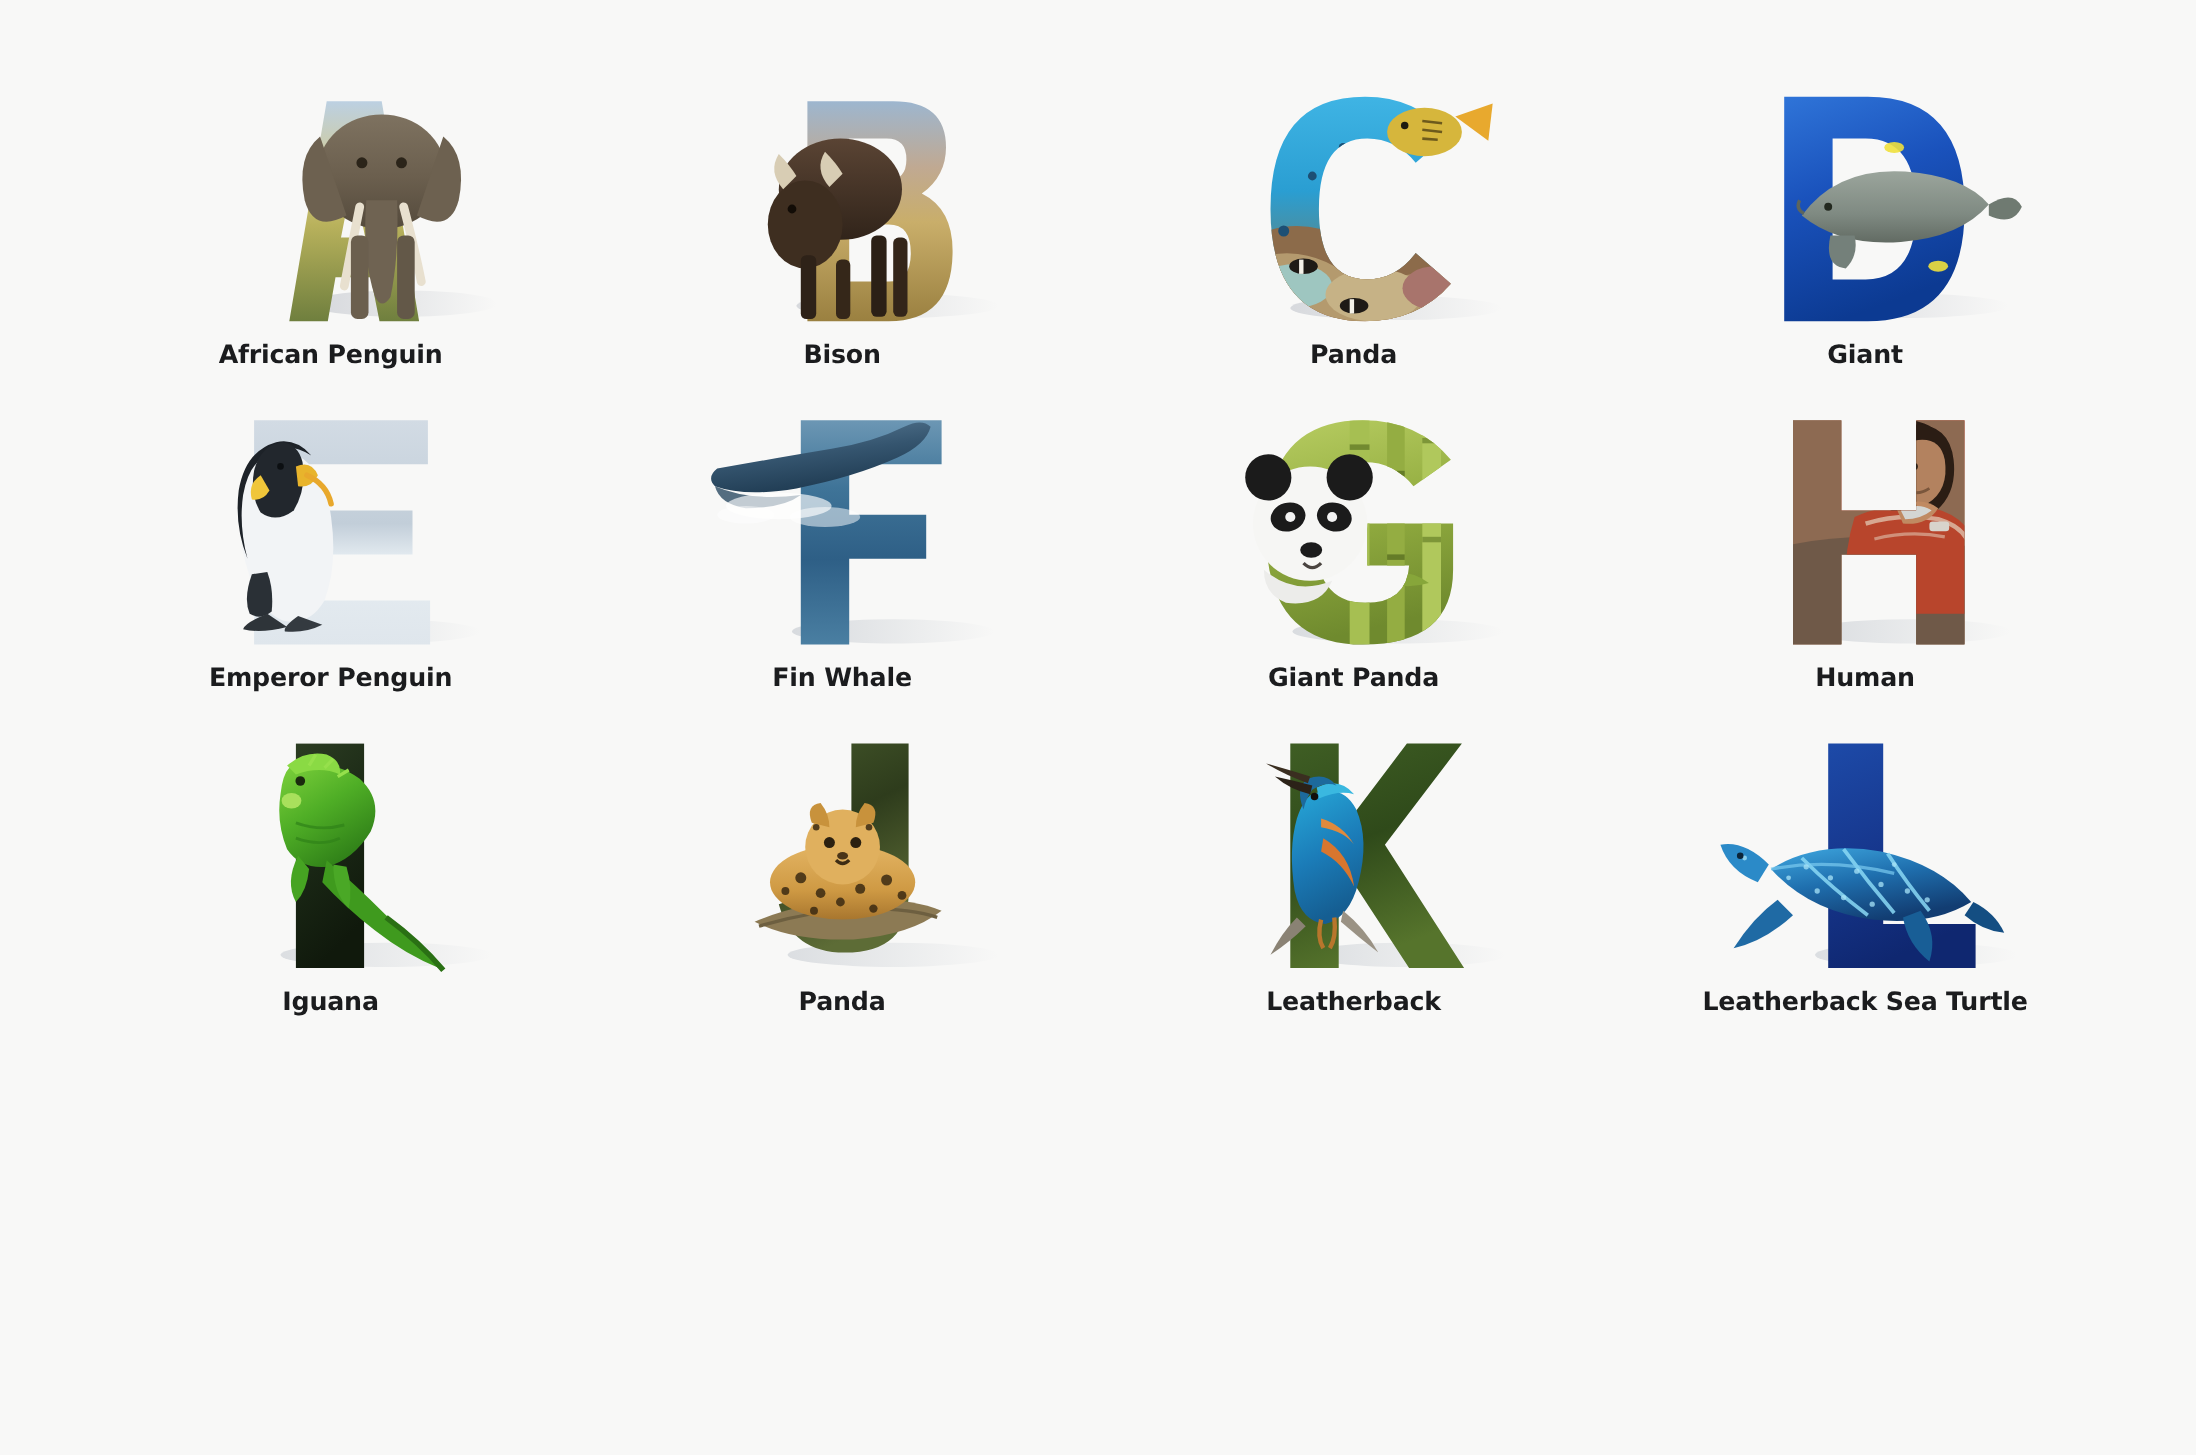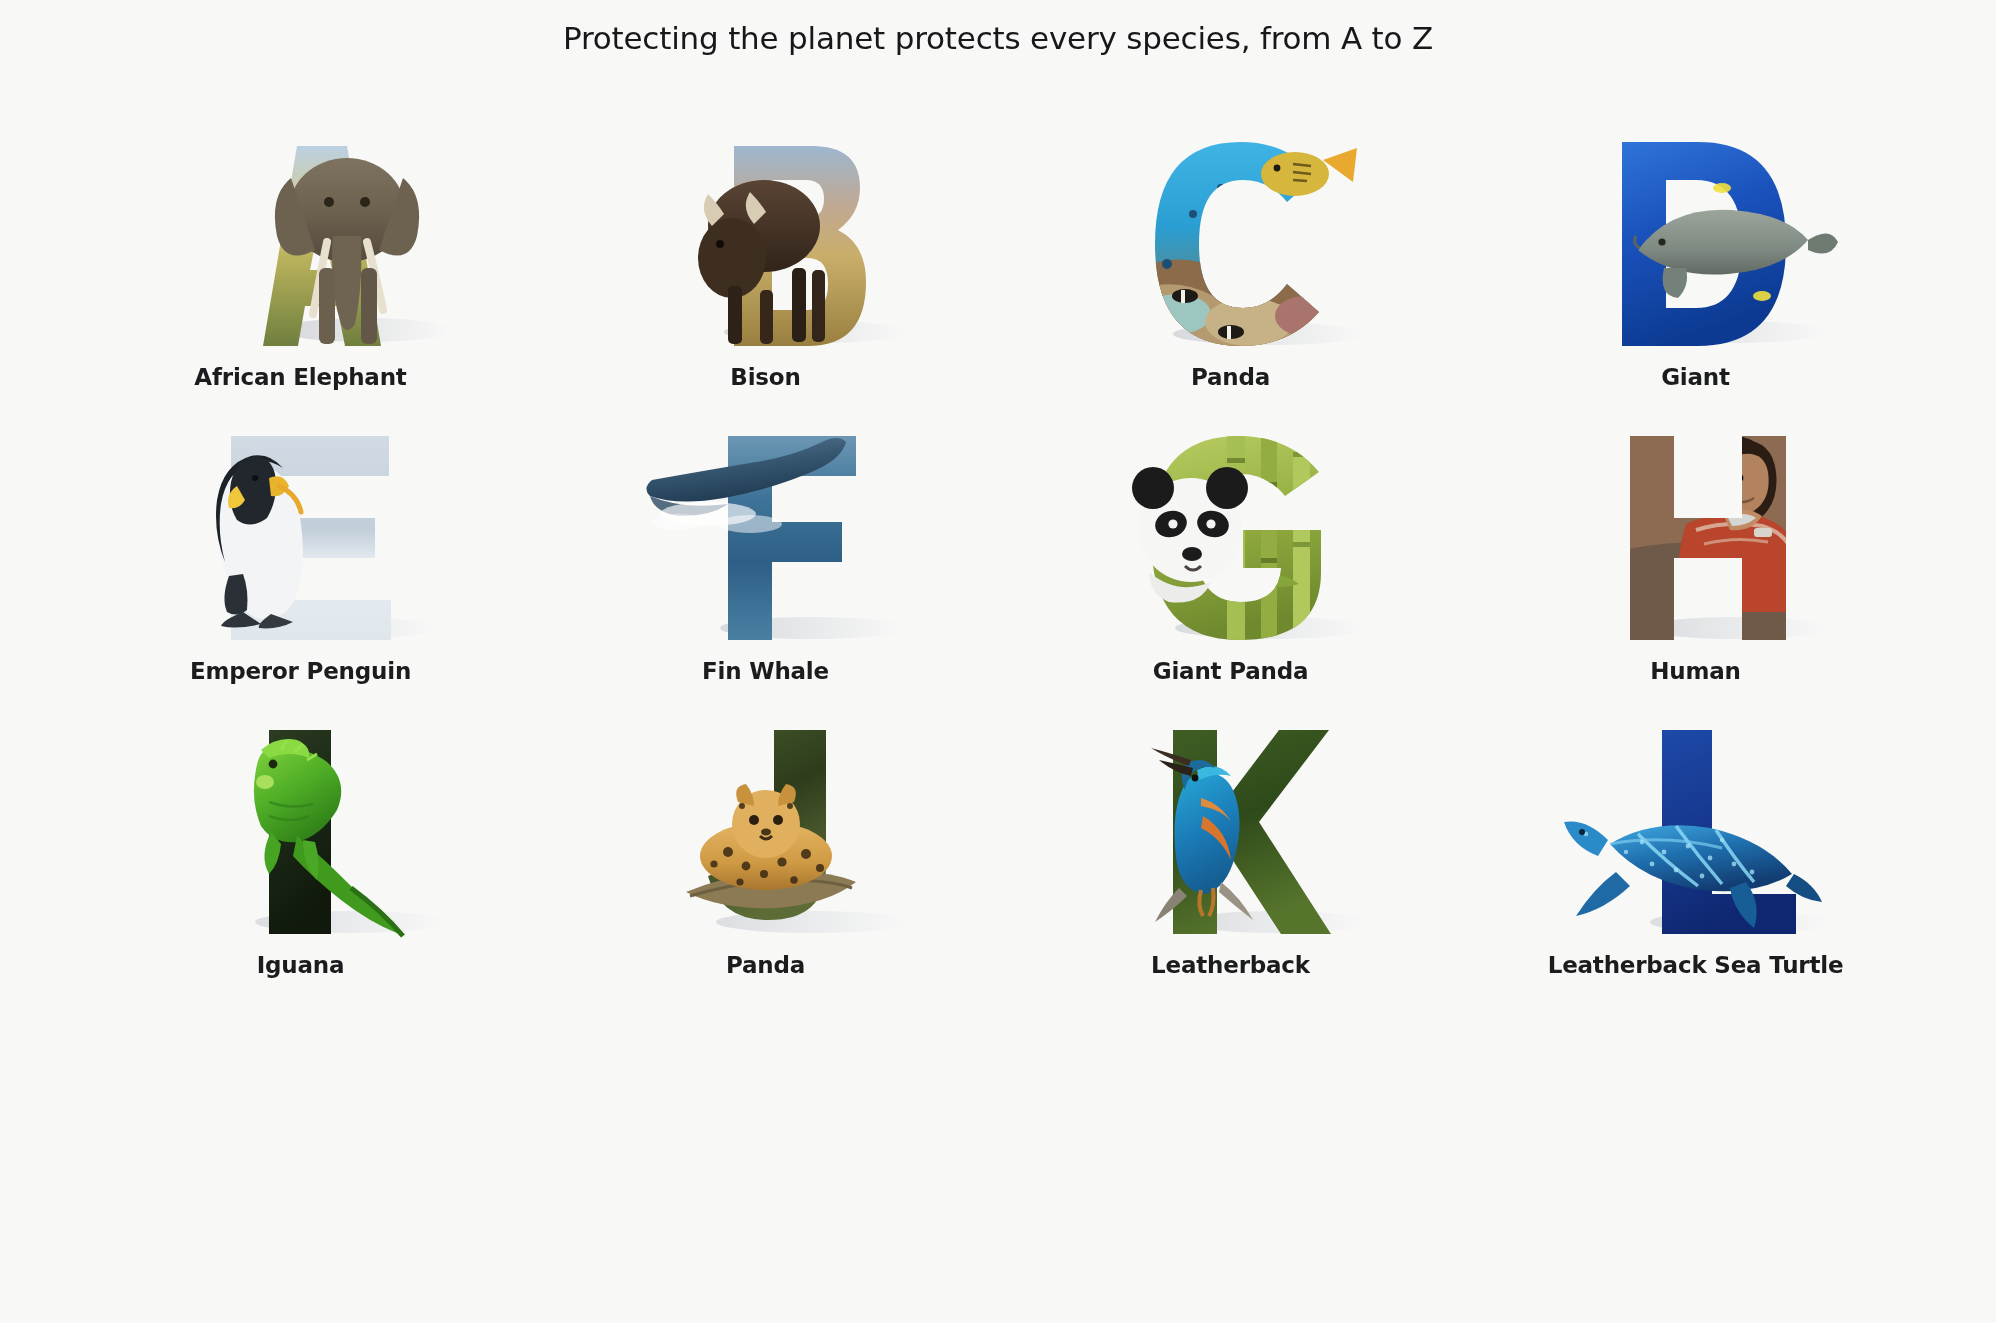--- a/index.html
+++ b/index.html
@@ -70,21 +70,20 @@
     margin-top: 14px;
     text-align: center;
     white-space: nowrap;
     letter-spacing: -0.2px;
   }
 </style>
 </head>
 <body style="background: rgb(248, 248, 247);">
 
 <div class="header">
-  <div class="subtitle">Protecting the planet protects every species, from A to Z</div>
 </div>
 
 <div class="grid">
 
   <div class="cell">
     <div class="tile">
       <svg viewBox="0 0 300 232">
         <defs>
           <linearGradient id="gA" x1="0" y1="0" x2="0" y2="1">
             <stop offset="0%" stop-color="#bcd0e2"></stop>
@@ -111,21 +110,21 @@
           <path d="M182 118 Q178 170 190 206 Q196 218 204 206 Q212 168 210 118 Z" fill="#6f6352"></path>
           <path d="M176 124 Q168 164 162 196" stroke="#e8e0cf" stroke-width="8" fill="none" stroke-linecap="round"></path>
           <path d="M216 124 Q226 162 232 192" stroke="#e8e0cf" stroke-width="8" fill="none" stroke-linecap="round"></path>
           <circle cx="178" cy="84" r="5" fill="#2b2419"></circle>
             <circle cx="214" cy="84" r="5" fill="#2b2419"></circle>
           <rect x="168" y="150" width="16" height="76" rx="6" fill="#6b5f4e"></rect>
           <rect x="210" y="150" width="16" height="76" rx="6" fill="#635848"></rect>
         </g>
       </svg>
     </div>
-    <div class="caption">African Elephant</div>
+    <div class="caption">African Penguin</div>
   </div>
 
   <div class="cell">
     <div class="tile">
       <svg viewBox="0 0 300 232">
         <defs>
           <linearGradient id="gB" x1="0" y1="0" x2="0" y2="1">
             <stop offset="0%" stop-color="#9db6cf"></stop>
               <stop offset="30%" stop-color="#c0a992"></stop>
             <stop offset="55%" stop-color="#c9ae6a"></stop>

